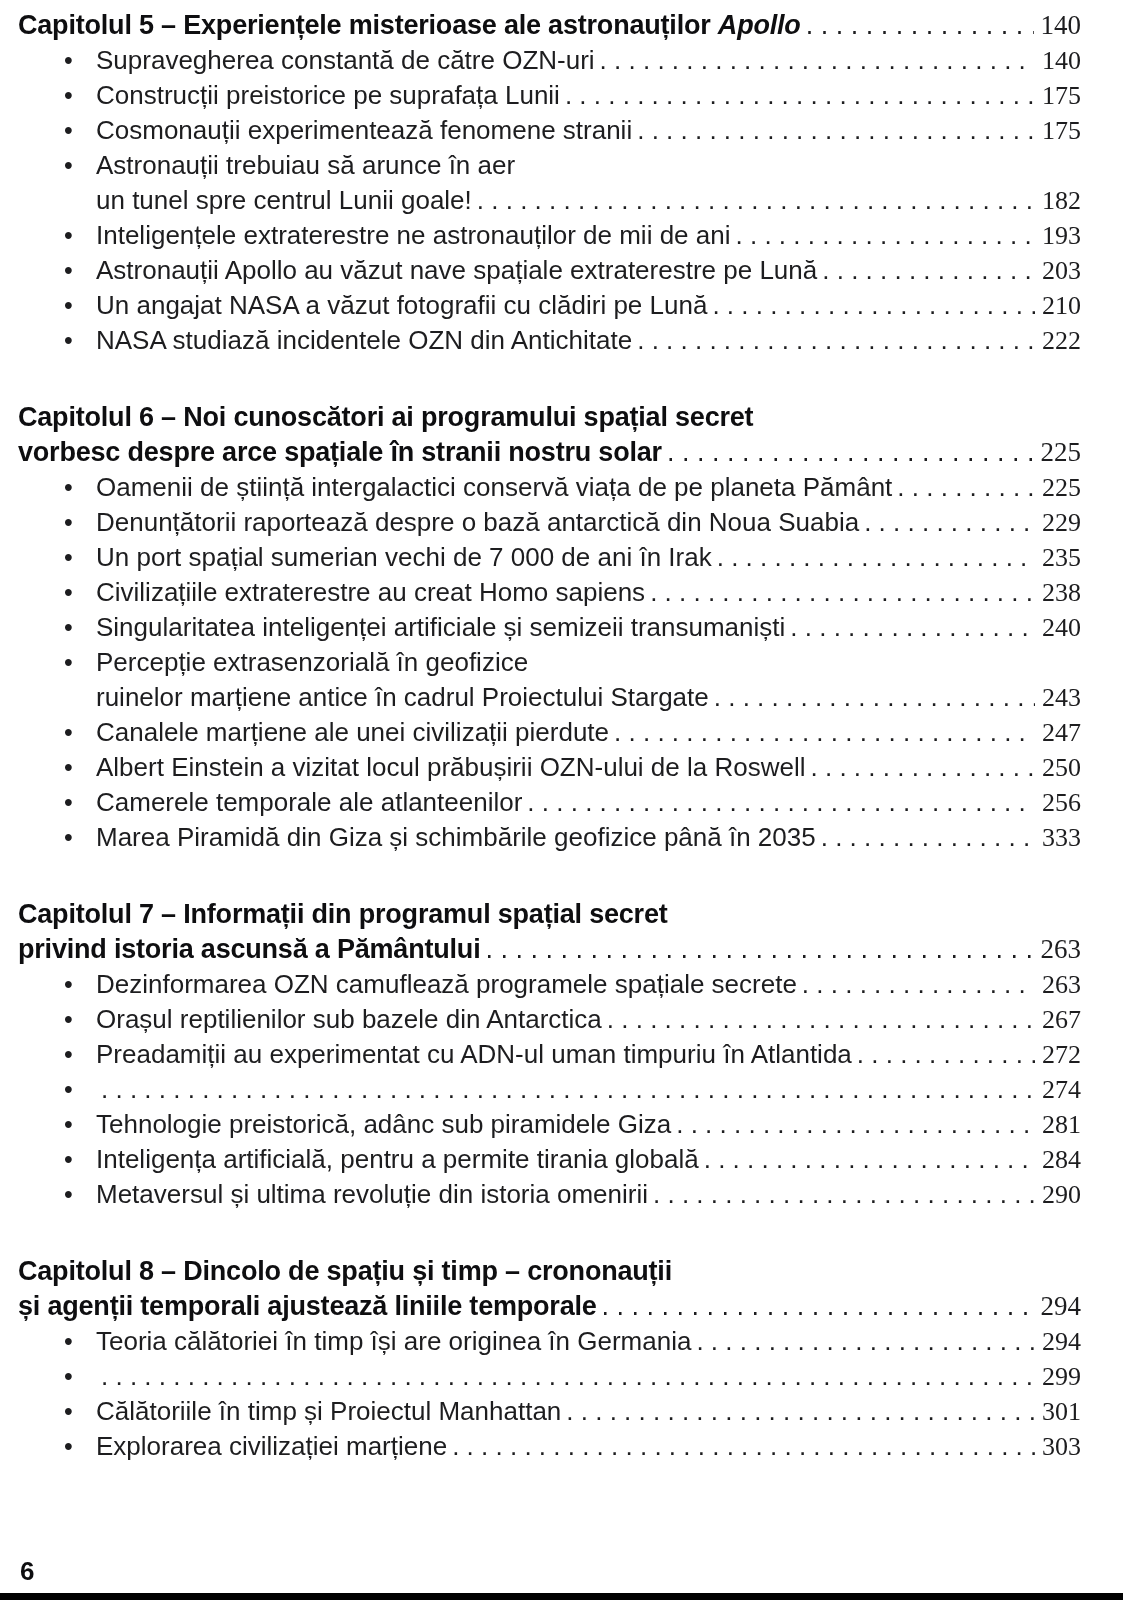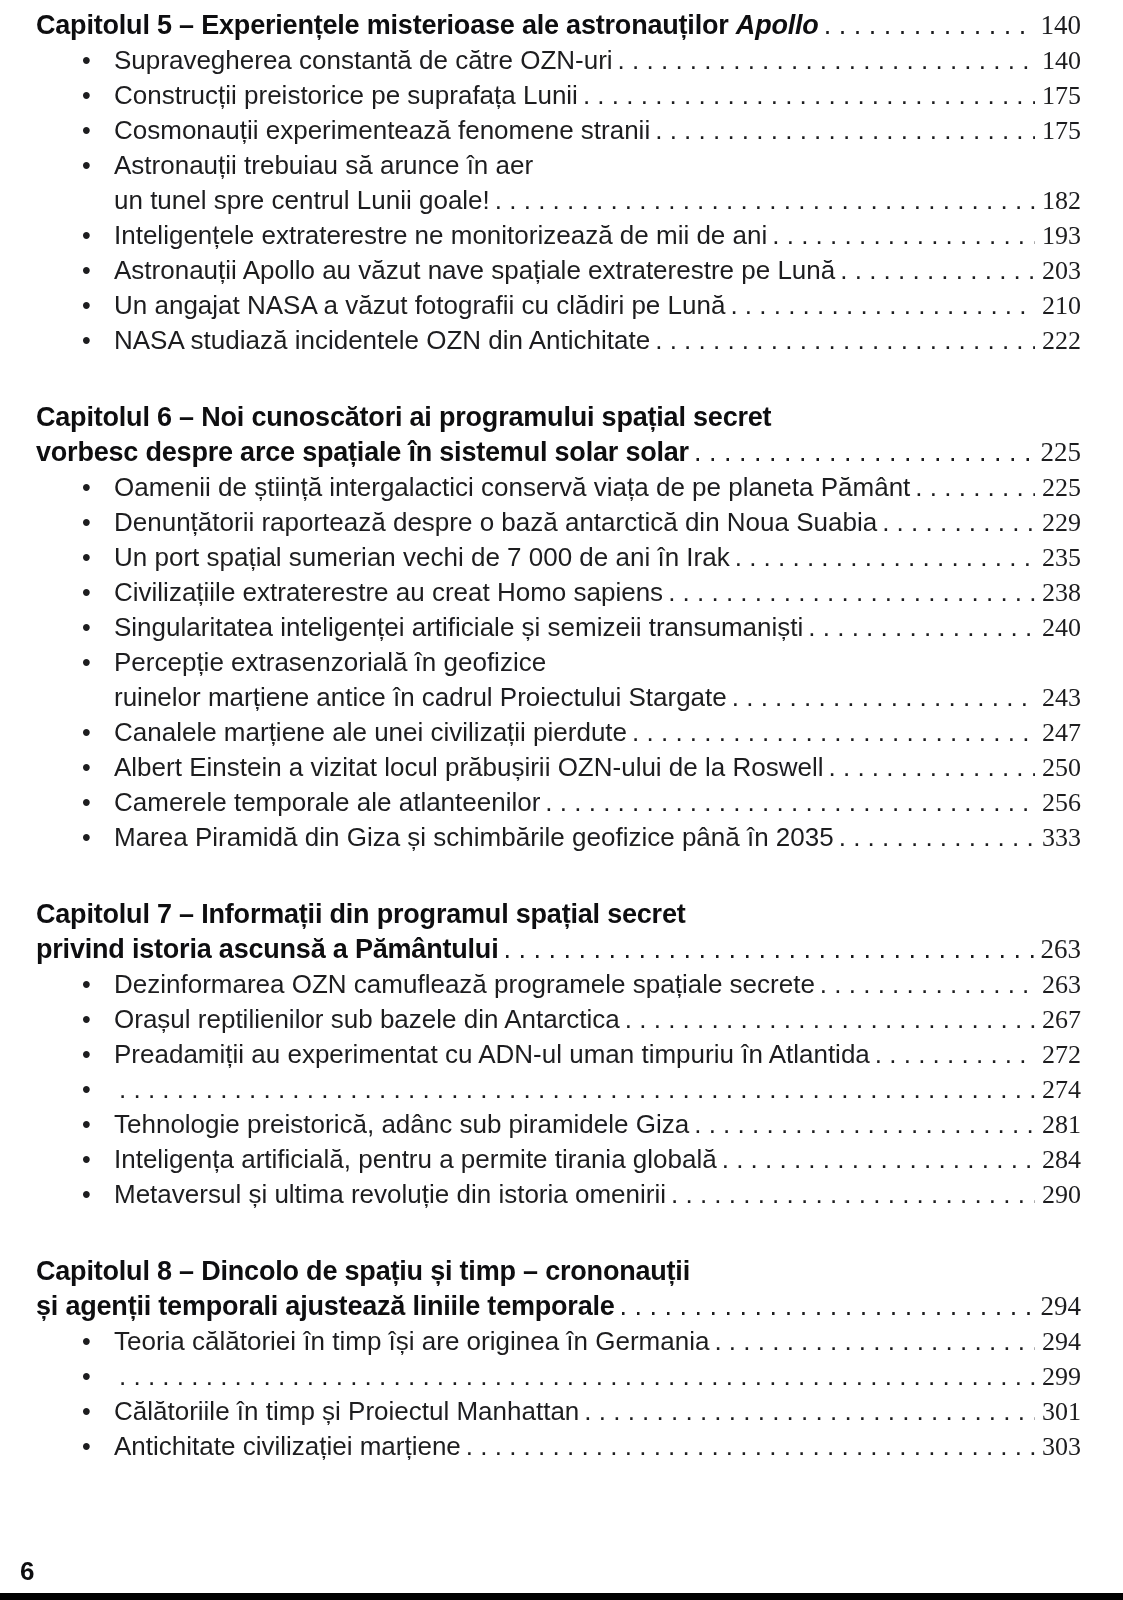--- a/index.html
+++ b/index.html
@@ -17,21 +17,20 @@
     top: 8px; left: 0; right: 0;
     padding: 0 42px 0 18px;
   }
   .chapter { margin-top: 42px; }
   .chapter:first-child { margin-top: 0; }
   .line {
     display: flex;
     align-items: baseline;
     font-size: 26px;
     line-height: 35px;
-    margin-left: 18px;
   }
   .title-line { font-weight: 700; font-size: 27px; letter-spacing: -0.2px; color: #0e0e10; }
   .title-line .leader, .title-line .pagenum { font-weight: 400; letter-spacing: 0; color: #1d1d1f; }
   .chapter .title-line:last-of-type { margin-bottom: 5px; }
   .ttext, .etext { white-space: nowrap; flex: 0 0 auto; }
   .seg-italic { font-style: italic; }
   .gutter { flex: 0 0 78px; padding-left: 46px; }
   .bullet { font-size: 25px; }
   .leader {
     flex: 1 1 auto;
@@ -92,21 +91,21 @@
           <span class="etext">Astronauții trebuiau să arunce în aer</span>
         </div>
         <div class="line entry-line">
           <span class="gutter"></span>
           <span class="etext">un tunel spre centrul Lunii goale!</span>
           <span class="leader"></span>
           <span class="pagenum">182</span>
         </div>
         <div class="line entry-line">
           <span class="gutter"><span class="bullet">•</span></span>
-          <span class="etext">Inteligențele extraterestre ne monitorizează de mii de ani</span>
+          <span class="etext">Inteligențele extraterestre ne astronauților de mii de ani</span>
           <span class="leader"></span>
           <span class="pagenum">193</span>
         </div>
         <div class="line entry-line">
           <span class="gutter"><span class="bullet">•</span></span>
           <span class="etext">Astronauții Apollo au văzut nave spațiale extraterestre pe Lună</span>
           <span class="leader"></span>
           <span class="pagenum">203</span>
         </div>
         <div class="line entry-line">
@@ -120,21 +119,21 @@
           <span class="etext">NASA studiază incidentele OZN din Antichitate</span>
           <span class="leader"></span>
           <span class="pagenum">222</span>
         </div>
       </div>
       <div class="chapter">
         <div class="line title-line">
           <span class="ttext"><span class="seg">Capitolul 6 – Noi cunoscători ai programului spațial secret</span></span>
         </div>
         <div class="line title-line">
-          <span class="ttext"><span class="seg">vorbesc despre arce spațiale în sistemul solar solar</span></span>
+          <span class="ttext"><span class="seg">vorbesc despre arce spațiale în stranii nostru solar</span></span>
           <span class="leader"></span>
           <span class="pagenum">225</span>
         </div>
         <div class="line entry-line">
           <span class="gutter"><span class="bullet">•</span></span>
           <span class="etext">Oamenii de știință intergalactici conservă viața de pe planeta Pământ</span>
           <span class="leader"></span>
           <span class="pagenum">225</span>
         </div>
         <div class="line entry-line">
@@ -268,21 +267,21 @@
           <span class="pagenum">299</span>
         </div>
         <div class="line entry-line">
           <span class="gutter"><span class="bullet">•</span></span>
           <span class="etext">Călătoriile în timp și Proiectul Manhattan</span>
           <span class="leader"></span>
           <span class="pagenum">301</span>
         </div>
         <div class="line entry-line">
           <span class="gutter"><span class="bullet">•</span></span>
-          <span class="etext">Antichitate civilizației marțiene</span>
+          <span class="etext">Explorarea civilizației marțiene</span>
           <span class="leader"></span>
           <span class="pagenum">303</span>
         </div>
       </div>
     </main>
 </div>
 
 <div class="footer-pagenum">6</div>
 
 <div class="bottom-bar"></div>

